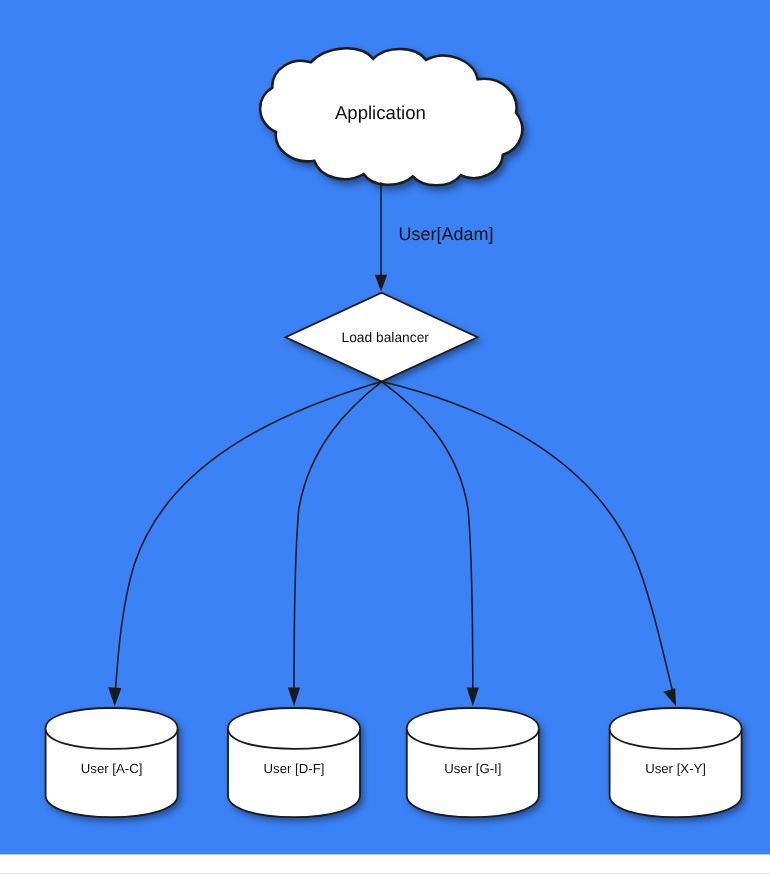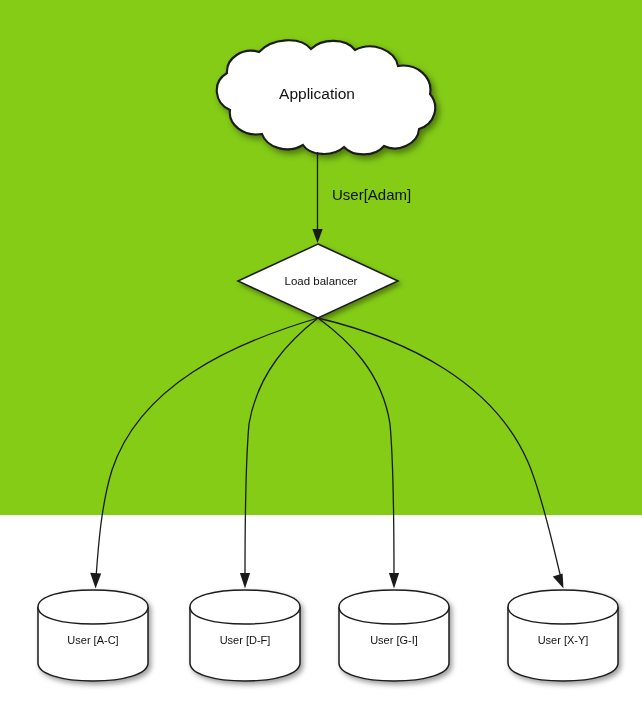--- a/index.html
+++ b/index.html
@@ -9,22 +9,22 @@
   }
   body {
     width: 642px;
     height: 728px;
     overflow: hidden;
     font-family: "Liberation Sans", sans-serif;
   }
   #diagram-root {
     position: relative;
     width: 642px;
-    height: 515px;
-    background: #84cc16;
+    height: 712px;
+    background: #3b82f6;
     text-decoration: underline;
   }
   #diagram-svg {
     position: absolute;
     left: 0;
     top: 0;
     width: 642px;
     height: 728px;
     display: block;
   }

